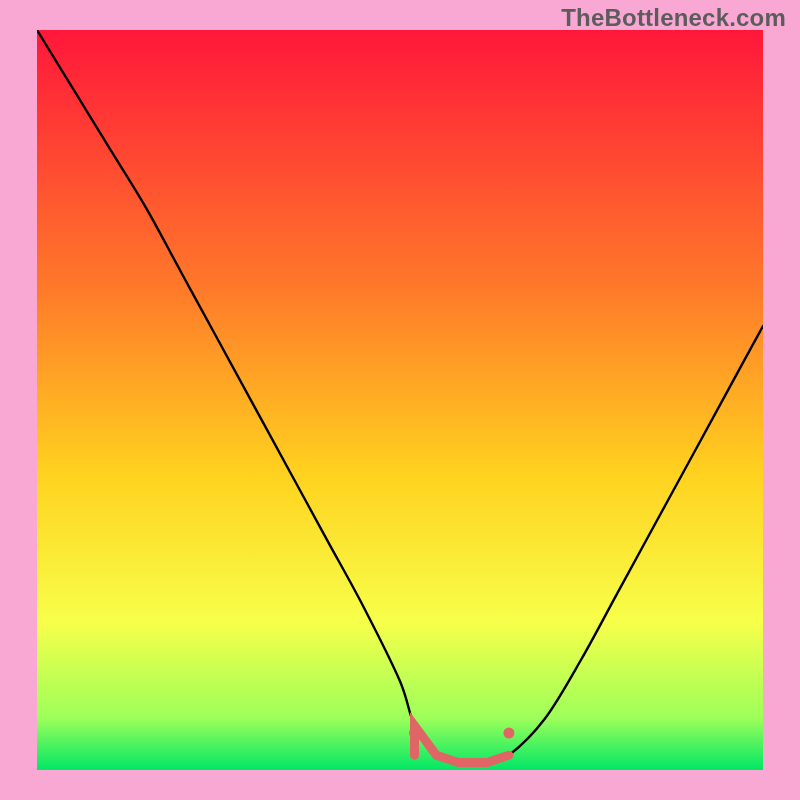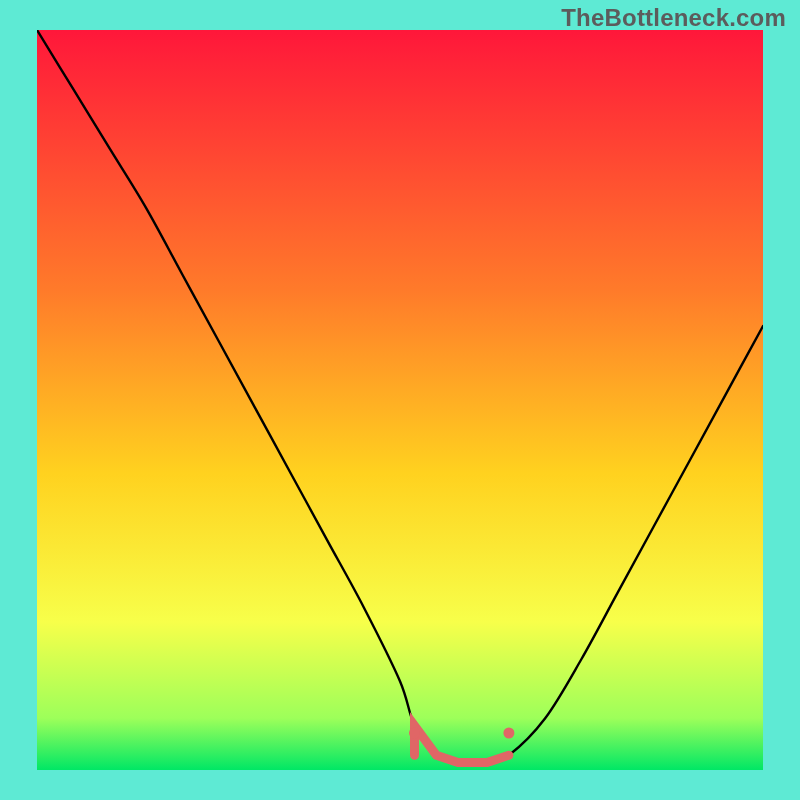--- a/index.html
+++ b/index.html
@@ -8,21 +8,21 @@
     width: 800px;
     height: 800px;
     background: #000;
     overflow: hidden;
     font-family: Arial, Helvetica, sans-serif;
   }
   .frame {
     position: relative;
     width: 800px;
     height: 800px;
-    background: #5eead4;
+    background: #f9a8d4;
   }
   .watermark {
     position: absolute;
     top: 4px;
     right: 14px;
     font-size: 24px;
     font-weight: 600;
     color: #5c5c5c;
     letter-spacing: 0.2px;
     user-select: none;

